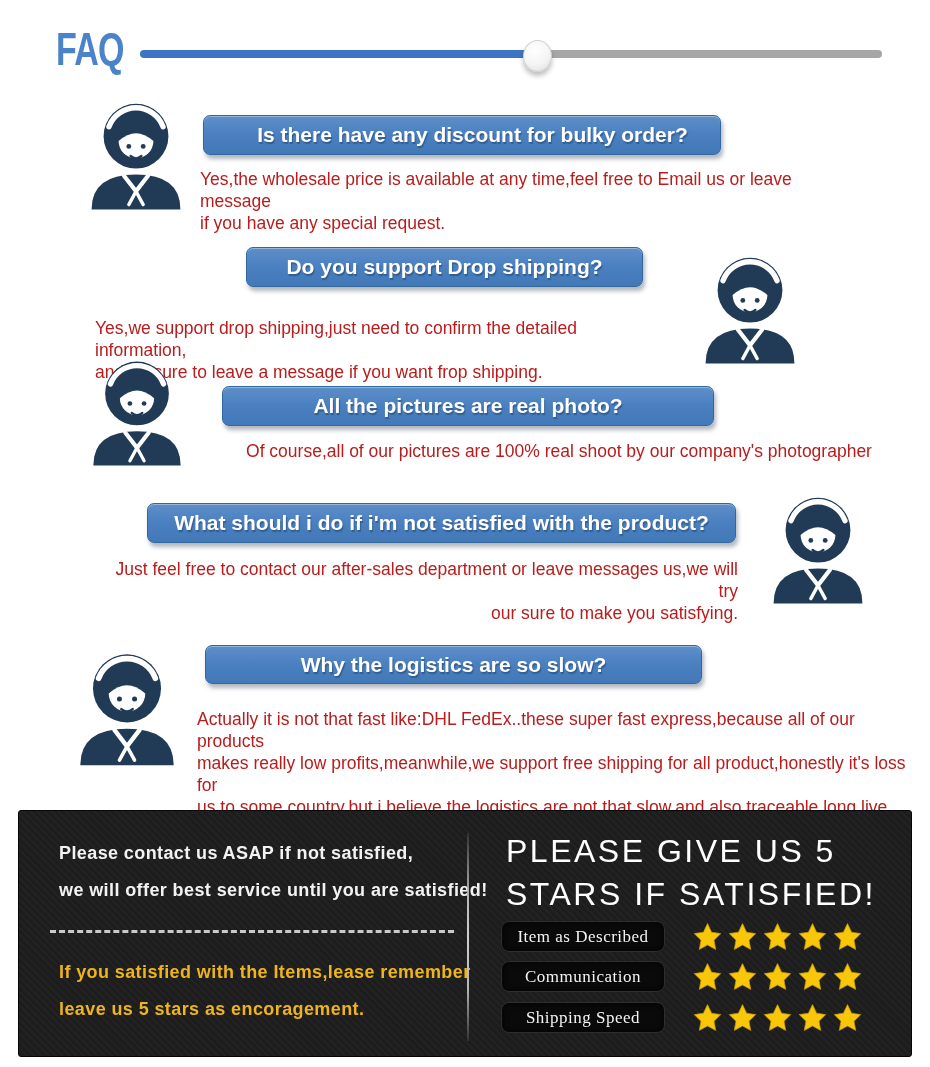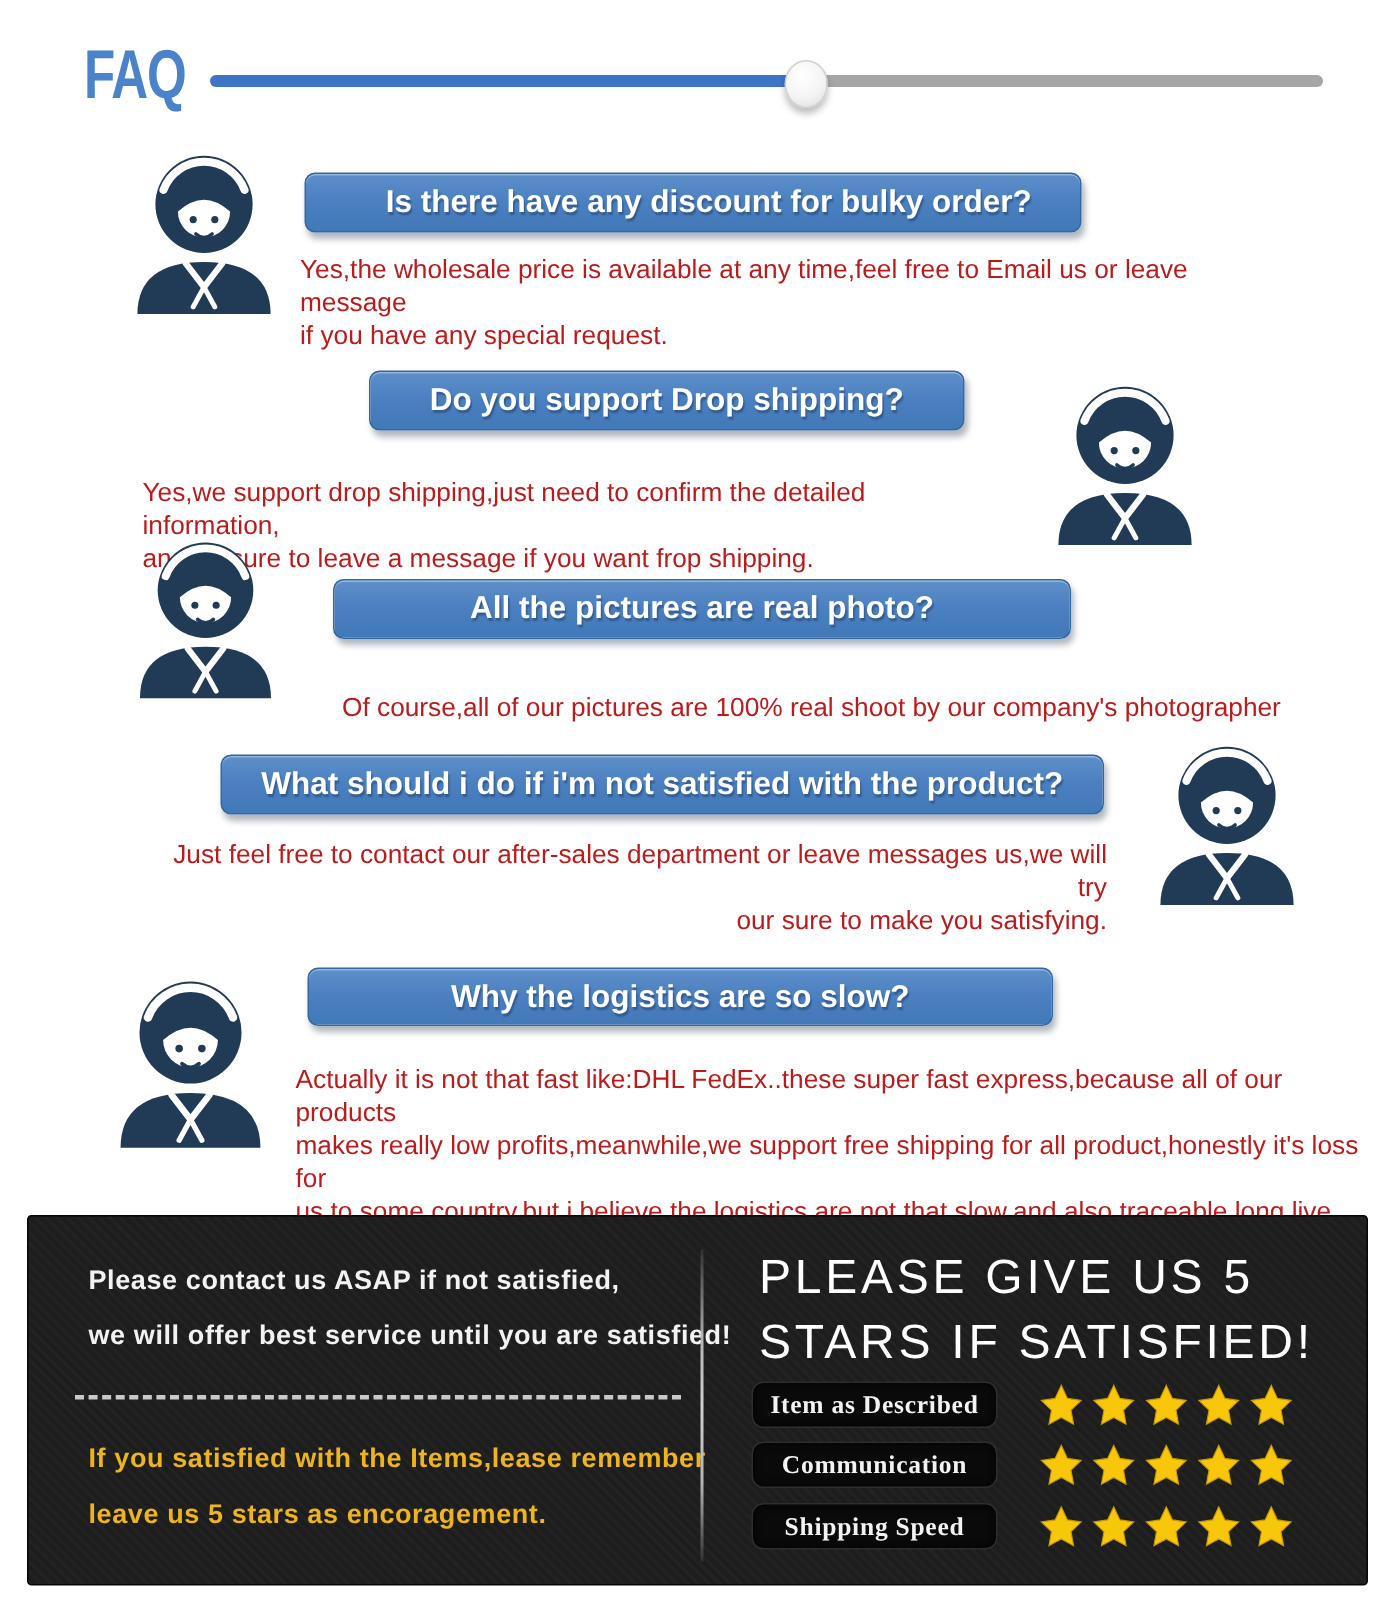--- a/index.html
+++ b/index.html
@@ -54,21 +54,21 @@
   .v-divider{
     width:2px;
     background:linear-gradient(180deg, rgba(150,150,150,0.15), #b5b5b5 30%, #cfcfcf 50%, #b5b5b5 75%, rgba(150,150,150,0.15));
   }
   .stars-title{color:#ffffff;font-size:32px;letter-spacing:2.5px;white-space:nowrap;}
   .rating-row{display:flex;align-items:center;}
   .rating-pill{
     width:162px;height:29px;border-radius:8px;background:#0a0a0a;
     border:1px solid #2e2e2e;box-shadow:inset 0 0 6px rgba(0,0,0,0.9);
     display:flex;align-items:center;justify-content:center;
-    color:#f3f3f3;font-family:"Liberation Serif", serif;font-size:17px;font-weight:bold;
+    color:#f3f3f3;font-family:"Liberation Serif", serif;font-size:17px;font-weight:normal;
     letter-spacing:0.5px;white-space:nowrap;
   }
   .rating-stars{display:flex;gap:6px;margin-left:28px;}
   .star{width:29px;height:29px;display:inline-block;}
   .star svg{display:block;width:100%;height:100%;}
 </style>
 </head>
 <body>
 
 <div class="abs faq-title" style="left:56px;top:26px;">FAQ</div>
@@ -128,21 +128,21 @@
     <path d="M35.5 40 A14.5 14.5 0 1 0 64.5 40 Q57 33.5 50 33.5 Q43 33.5 35.5 40 Z" fill="#ffffff"></path>
     <path d="M27.5 28 A24 24 0 0 1 72.5 28" stroke="#ffffff" stroke-width="4.5" fill="none" stroke-linecap="round"></path>
     <circle cx="44" cy="44.5" r="2" fill="#213a56"></circle>
     <circle cx="56" cy="44.5" r="2" fill="#213a56"></circle>
     <path d="M45.5 52.5 Q50 56.5 54.5 52.5" stroke="#213a56" stroke-width="2" fill="none" stroke-linecap="round"></path>
     <path d="M69 42 Q68 57 57 59" stroke="#213a56" stroke-width="3" fill="none" stroke-linecap="round"></path>
     <ellipse cx="56.5" cy="59" rx="3.4" ry="2.8" fill="#213a56"></ellipse>
   </svg>
 </span>
   <div class="abs banner" style="left:222px;top:386px;width:490px;height:38px;">All the pictures are real photo?</div>
-  <div class="abs answer" style="left:228px;top:460px;width:662px;">Of course,all of our pictures are 100% real shoot by our company's photographer</div>
+  <div class="abs answer" style="left:228px;top:440px;width:662px;text-align:center;">Of course,all of our pictures are 100% real shoot by our company's photographer</div>
 </div>
 
 <div class="abs" style="left:0;top:0;width:0;height:0;">
   <div class="abs banner" style="left:147px;top:503px;width:587px;height:38px;">What should i do if i'm not satisfied with the product?</div>
   <div class="abs answer" style="left:112px;top:558px;width:626px;text-align:right;">Just feel free to contact our after-sales department or leave messages us,we will try
 our sure to make you satisfying.</div>
   <span class="abs agent-icon" style="left:758px;top:486px;width:120px;height:122px;">
   <svg viewBox="0 0 100 100" xmlns="http://www.w3.org/2000/svg">
     <path d="M13 97 Q13 68 50 68 Q87 68 87 97 Z" fill="#213a56"></path>
     <path d="M40 69 L50 82 L60 69" stroke="#ffffff" stroke-width="3.5" fill="none" stroke-linecap="round"></path>

